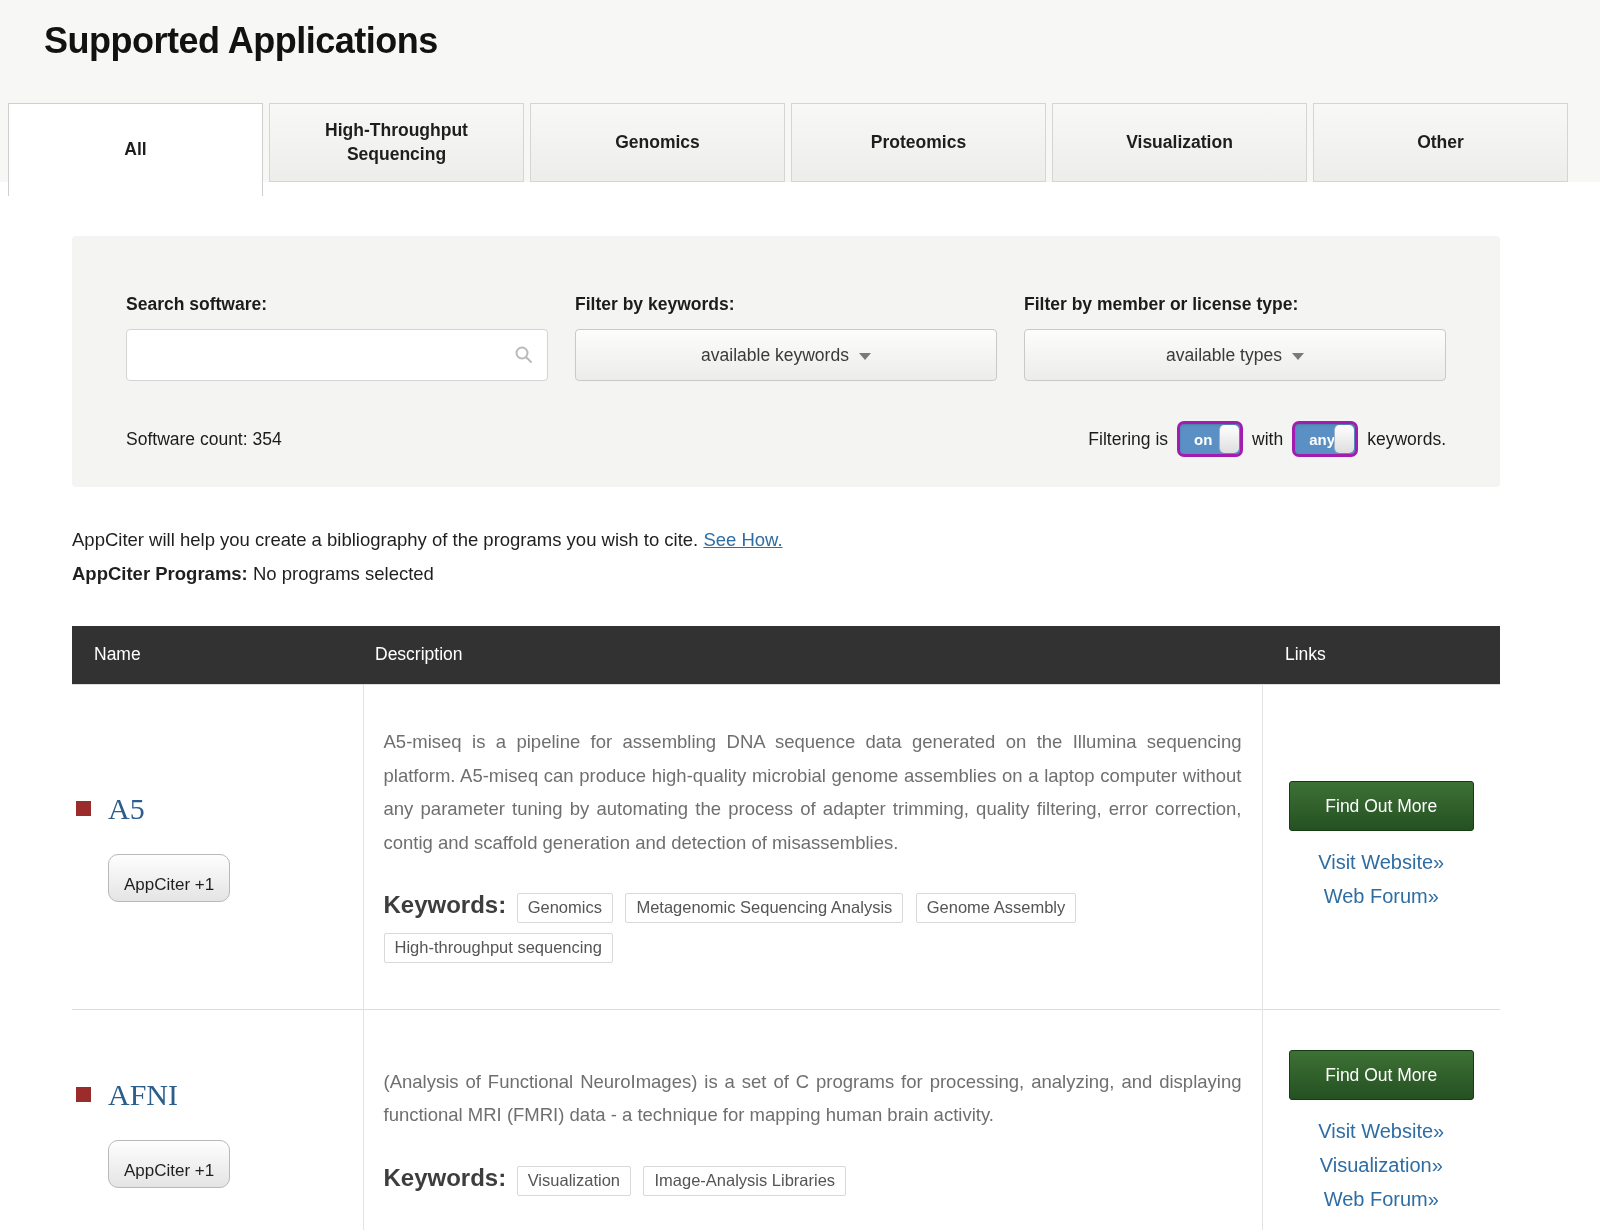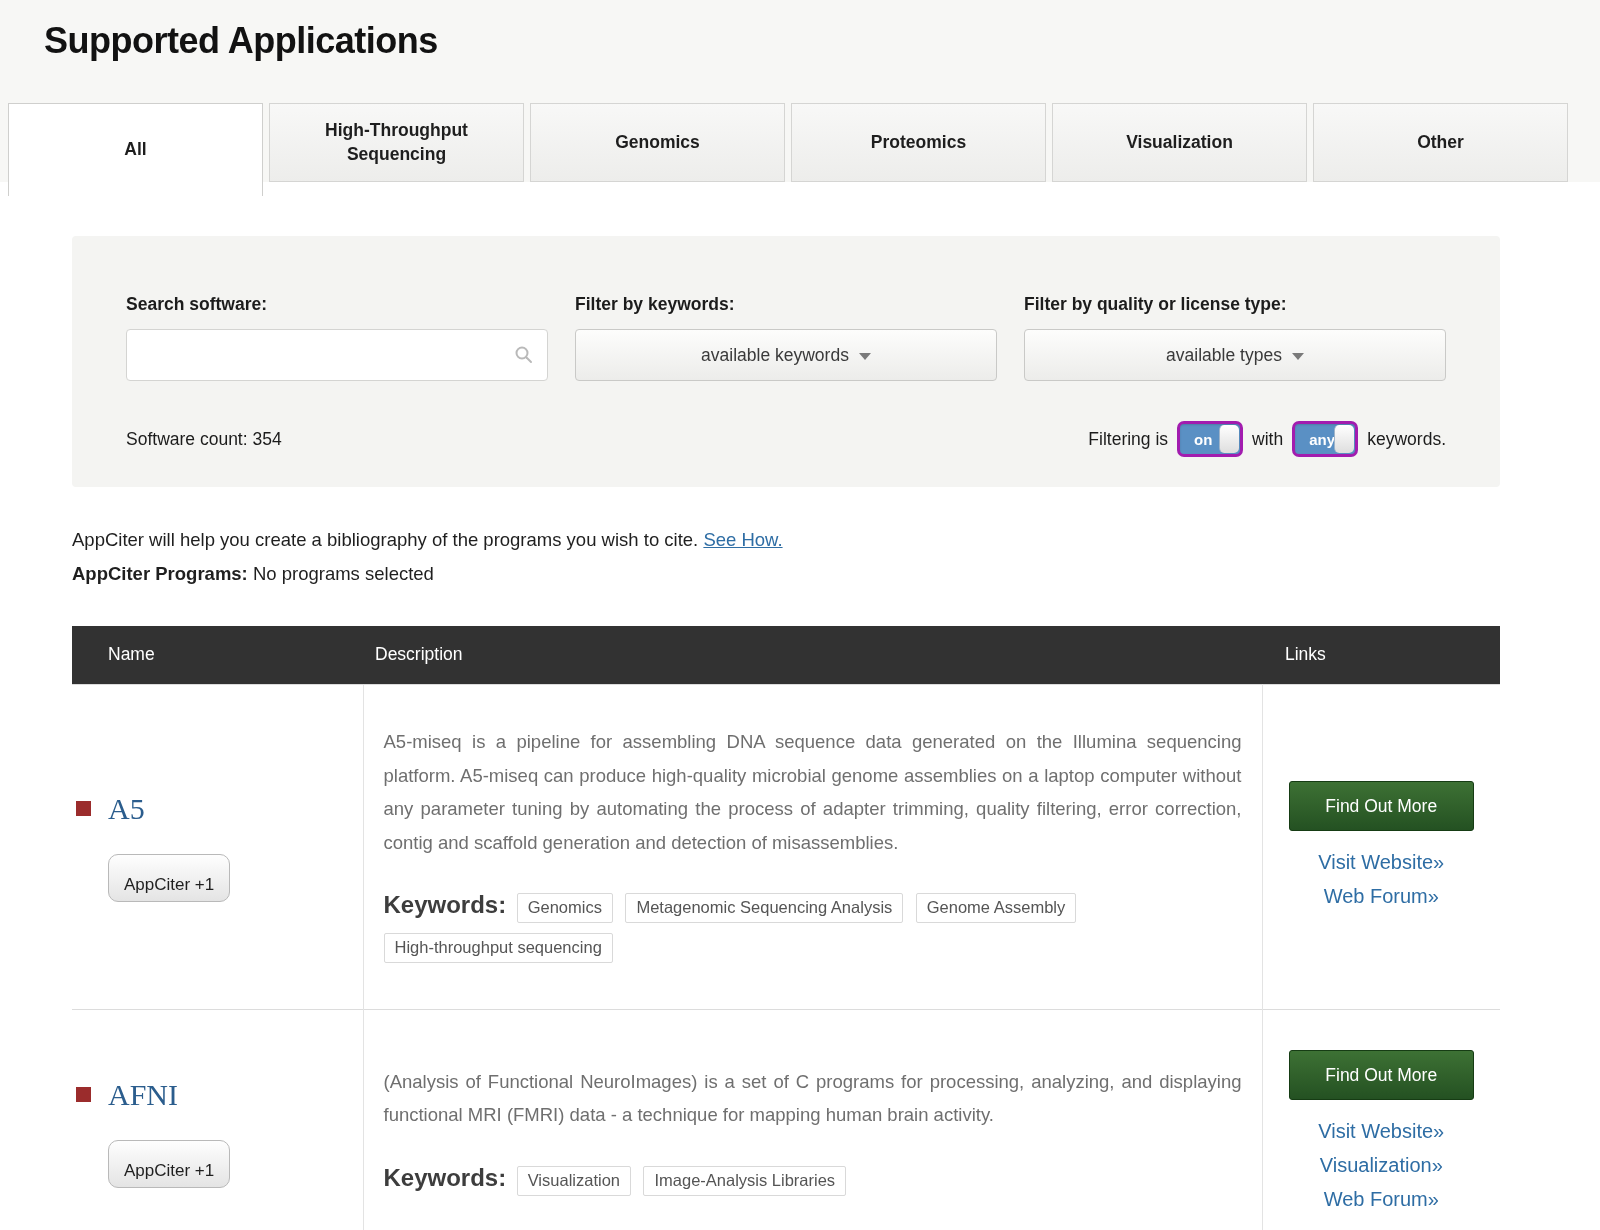--- a/index.html
+++ b/index.html
@@ -49,21 +49,21 @@
   
   .appciter { margin: 36px 0 0 72px; font-size: 18.5px; line-height: 34px; color: #1f1f1f; }
   .see-how { color: #2e6da4; text-decoration: underline; cursor: pointer; }
   .appciter-programs { margin-top: 0; }
   .bold { font-weight: 700; }
 
   
   .apps-table { margin: 35px 0 0 72px; width: 1428px; border-collapse: collapse; table-layout: fixed; }
   .apps-table thead th { background: #323232; color: #ffffff; font-size: 17.5px; font-weight: 400;
                          text-align: left; height: 58px; }
-  th.col-name { width: 291px; padding-left: 36px; }
+  th.col-name { width: 291px; padding-left: 22px; }
   th.col-desc { width: 899px; padding-left: 12px; }
   th.col-links { width: 238px; padding-left: 23px; }
   .apps-table tbody td { vertical-align: middle; border-top: 1px solid #dcdcdc; }
   .apps-table tbody tr:last-child td { border-bottom: 1px solid #dcdcdc; }
   td.cell-name { padding: 30px 0 30px 4px; }
   td.cell-desc { border-left: 1px solid #e3e3e3; border-right: 1px solid #e3e3e3; padding: 28px 20px; }
   td.cell-links { text-align: center; padding: 24px 22px; }
   .row-a5 td { height: 325px; }
   .row-afni td { height: 247px; }
 
@@ -133,21 +133,21 @@
       </div>
     </div>
     <div>
       <div class="filter-label">Filter by keywords:</div>
       <div class="dropdown">
         <span>available keywords</span>
         <span class="caret"></span>
       </div>
     </div>
     <div>
-      <div class="filter-label">Filter by quality or license type:</div>
+      <div class="filter-label">Filter by member or license type:</div>
       <div class="dropdown">
         <span>available types</span>
         <span class="caret"></span>
       </div>
     </div>
   </div>
   <div class="filter-bottom">
     <div class="software-count">Software count: 354</div>
     <div class="filtering-line">
       <span>Filtering is</span>

